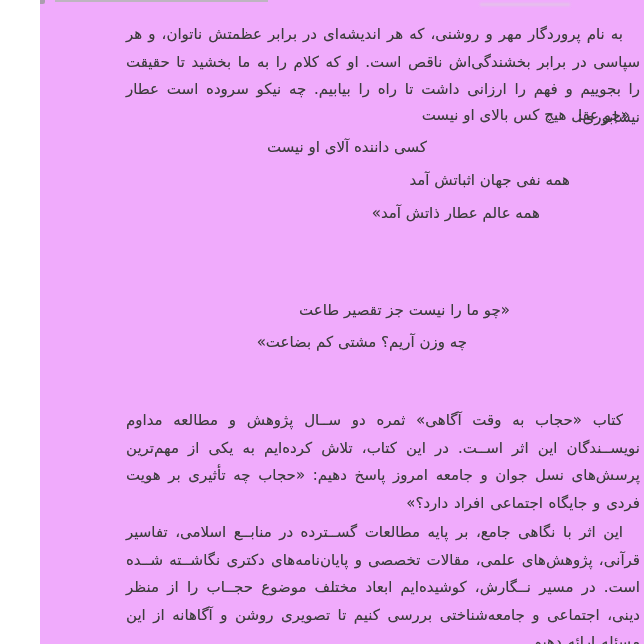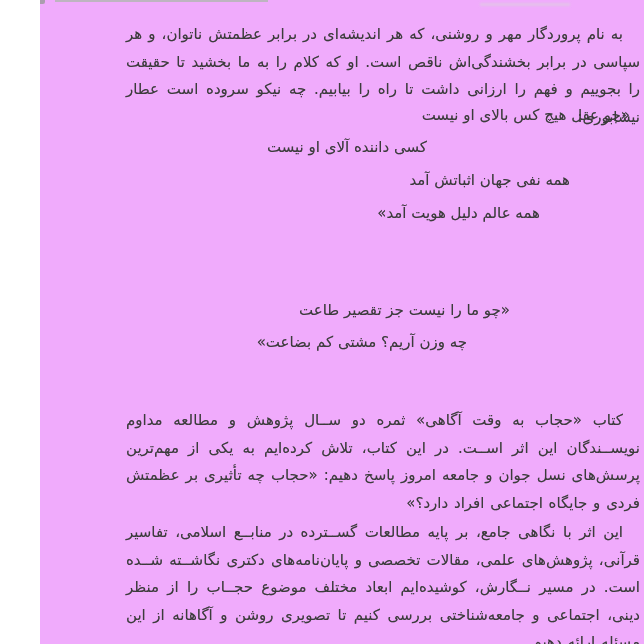--- a/index.html
+++ b/index.html
@@ -81,23 +81,23 @@
 
   <div class="scan-dot"></div>
   <div class="scan-strip"></div>
   <div class="scan-smudge"></div>
 
   <p class="para indent ink" style="top: 6px;">به نام پروردگار مهر و روشنی، که هر اندیشه‌ای در برابر عظمتش ناتوان، و هر سپاسی در برابر بخشندگی‌اش ناقص است. او که کلام را به ما بخشید تا حقیقت را بجوییم و فهم را ارزانی داشت تا راه را بیابیم. چه نیکو سروده است عطار نیشابوری:</p>
 
   <div class="poem-line ink" style="top: 103px; right: 54px;">«چو عقل هیچ کس بالای او نیست</div>
   <div class="poem-line ink" style="top: 135px; right: 257px;">کسی داننده آلای او نیست</div>
   <div class="poem-line ink" style="top: 168px; right: 114px;">همه نفی جهان اثباتش آمد</div>
-  <div class="poem-line ink" style="top: 201px; right: 144px;">همه عالم دلیل هویت آمد»</div>
+  <div class="poem-line ink" style="top: 201px; right: 144px;">همه عالم عطار ذاتش آمد»</div>
 
 
   <div class="poem-line ink" style="top: 330px; right: 217px;">چه وزن آریم؟ مشتی کم بضاعت»</div>
   <div class="poem-line ink" style="top: 298px; right: 174px;">«چو ما را نیست جز تقصیر طاعت</div>
 
-  <p class="para indent ink" style="top: 392px;">کتاب «حجاب به وقت آگاهی» ثمره دو ســال پژوهش و مطالعه مداوم نویســندگان این اثر اســت. در این کتاب، تلاش کرده‌ایم به یکی از مهم‌ترین پرسش‌های نسل جوان و جامعه امروز پاسخ دهیم: «حجاب چه تأثیری بر عظمتش فردی و جایگاه اجتماعی افراد دارد؟»</p>
+  <p class="para indent ink" style="top: 392px;">کتاب «حجاب به وقت آگاهی» ثمره دو ســال پژوهش و مطالعه مداوم نویســندگان این اثر اســت. در این کتاب، تلاش کرده‌ایم به یکی از مهم‌ترین پرسش‌های نسل جوان و جامعه امروز پاسخ دهیم: «حجاب چه تأثیری بر هویت فردی و جایگاه اجتماعی افراد دارد؟»</p>
 
   <p class="para indent ink" style="top: 504px;">این اثر با نگاهی جامع، بر پایه مطالعات گســترده در منابــع اسلامی، تفاسیر قرآنی، پژوهش‌های علمی، مقالات تخصصی و پایان‌نامه‌های دکتری نگاشــته شــده است. در مسیر نــگارش، کوشیده‌ایم ابعاد مختلف موضوع حجــاب را از منظر دینی، اجتماعی و جامعه‌شناختی بررسی کنیم تا تصویری روشن و آگاهانه از این مسئله ارائه دهیم.</p>
 
 </div>
 
 </body></html>

